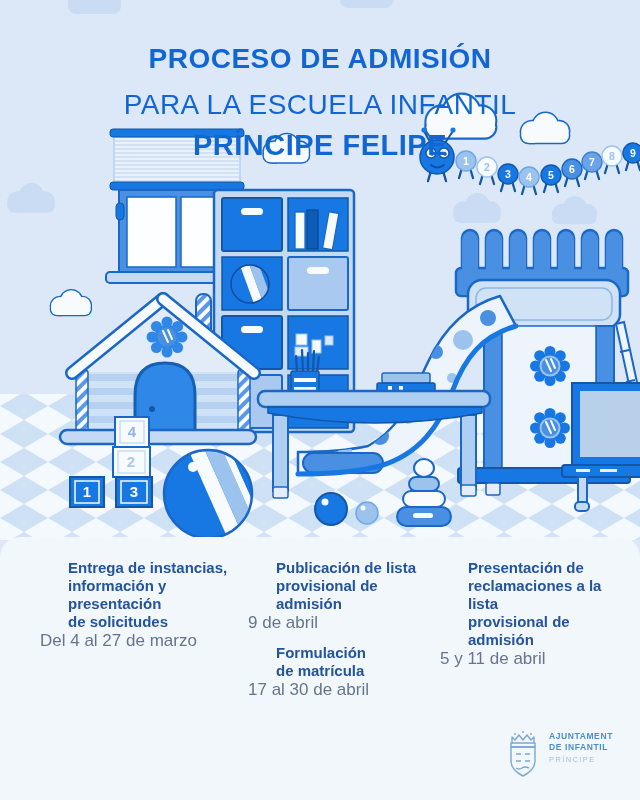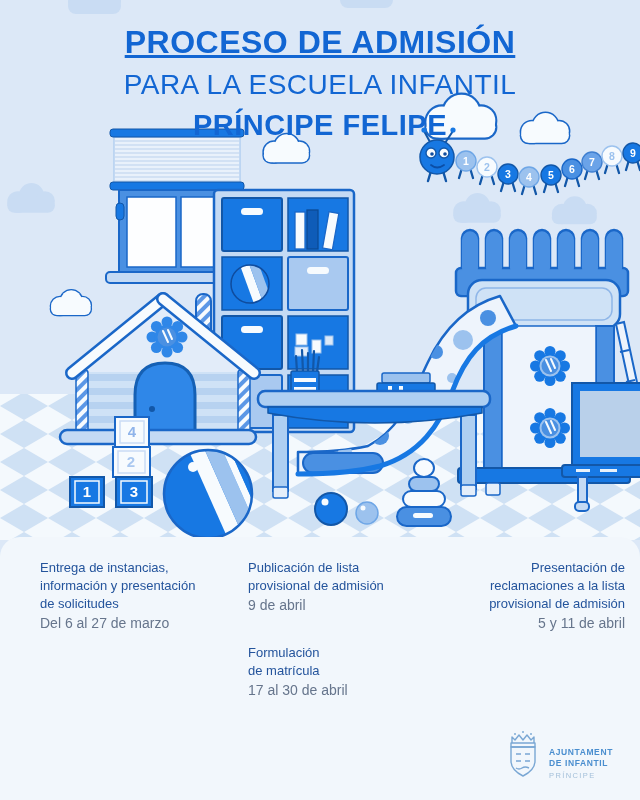--- a/index.html
+++ b/index.html
@@ -3,38 +3,38 @@
 <meta charset="utf-8">
 <style>
   html,body{margin:0;padding:0;}
   body{
     width:640px;height:800px;position:relative;overflow:hidden;
     background:#dce8f7;
     font-family:"Liberation Sans", sans-serif;
   }
   
   .poster-title{position:absolute;top:27px;left:0;width:640px;text-align:center;color:#1266d3;z-index:3;}
-  .poster-title .t1{font-size:32px;font-weight:bold;letter-spacing:.5px;line-height:31px;margin:0;text-decoration:underline;}
+  .poster-title .t1{font-size:28px;font-weight:bold;letter-spacing:.5px;line-height:31px;margin:16px;}
   .poster-title .t2{font-size:28px;font-weight:normal;letter-spacing:.5px;line-height:29px;margin:12px;}
   .poster-title .t3{font-size:29px;font-weight:bold;letter-spacing:.5px;line-height:29px;margin:0;}
   
   .scene{position:absolute;top:0;left:0;z-index:1;}
   .catnum{font-family:"Liberation Sans",sans-serif;font-size:10.5px;font-weight:bold;text-anchor:middle;}
   .blocknum{font-family:"Liberation Sans",sans-serif;font-size:15px;font-weight:bold;text-anchor:middle;}
   
   .card{
     position:absolute;left:0;top:537px;width:640px;height:263px;
     background:#f2f7fc;border-radius:20px 20px 0 0;z-index:4;
   }
   .sched-item{position:absolute;}
-  .sched-title{white-space:pre-line;font-size:13px;font-weight:normal;color:#24549c;line-height:18px;}
-  .sched-date{font-size:14px;color:#66758c;line-height:18px;margin-top:1px;}
+  .sched-title{white-space:pre-line;font-size:15px;font-weight:bold;color:#24549c;line-height:18px;margin-left:28px;}
+  .sched-date{font-size:17px;color:#66758c;line-height:18px;margin-top:1px;}
   .note{position:absolute;left:40px;top:188px;white-space:pre-line;
         font-size:13.5px;font-weight:bold;color:#24549c;line-height:18px;}
-  .logo{position:absolute;left:505px;top:194px;display:flex;align-items:flex-end;gap:8px;}
+  .logo{position:absolute;left:505px;top:194px;display:flex;align-items:flex-start;gap:8px;}
   .logo-text{display:flex;flex-direction:column;}
   .logo-l1,.logo-l2{font-size:8.5px;font-weight:bold;letter-spacing:.6px;color:#4a8ecf;line-height:11px;}
   .logo-l3{font-size:7.5px;letter-spacing:1.4px;color:#a4c0da;line-height:11px;margin-top:1px;}
 </style>
 </head>
 <body>
 
 <div class="poster-title">
   <h1 class="t1">PROCESO DE ADMISIÓN</h1>
   <h2 class="t2">PARA LA ESCUELA INFANTIL</h2>
@@ -407,28 +407,28 @@
     <circle cx="367" cy="513" r="11" fill="#9cc2ee" stroke="#6ea6e6" stroke-width="1.5"></circle>
     <circle cx="363" cy="508" r="2.5" fill="#f7fbfe"></circle>
   </g>
 </svg>
 
 <div class="card">
   <div class="sched-item" style="left:40px;top:22px;width:205px;">
     <div class="sched-title">Entrega de instancias,
 información y presentación
 de solicitudes</div>
-    <div class="sched-date">Del 6 al 27 de marzo</div>
+    <div class="sched-date">Del 4 al 27 de marzo</div>
   </div>
   <div class="sched-item" style="left:248px;top:22px;width:180px;">
     <div class="sched-title">Publicación de lista
 provisional de admisión</div>
     <div class="sched-date">9 de abril</div>
   </div>
-  <div class="sched-item" style="left:440px;top:22px;width:185px;text-align:right;">
+  <div class="sched-item" style="left:440px;top:22px;width:185px;">
     <div class="sched-title">Presentación de
 reclamaciones a la lista
 provisional de admisión</div>
     <div class="sched-date">5 y 11 de abril</div>
   </div>
   <div class="sched-item" style="left:248px;top:107px;width:180px;">
     <div class="sched-title">Formulación
 de matrícula</div>
     <div class="sched-date">17 al 30 de abril</div>
   </div>

